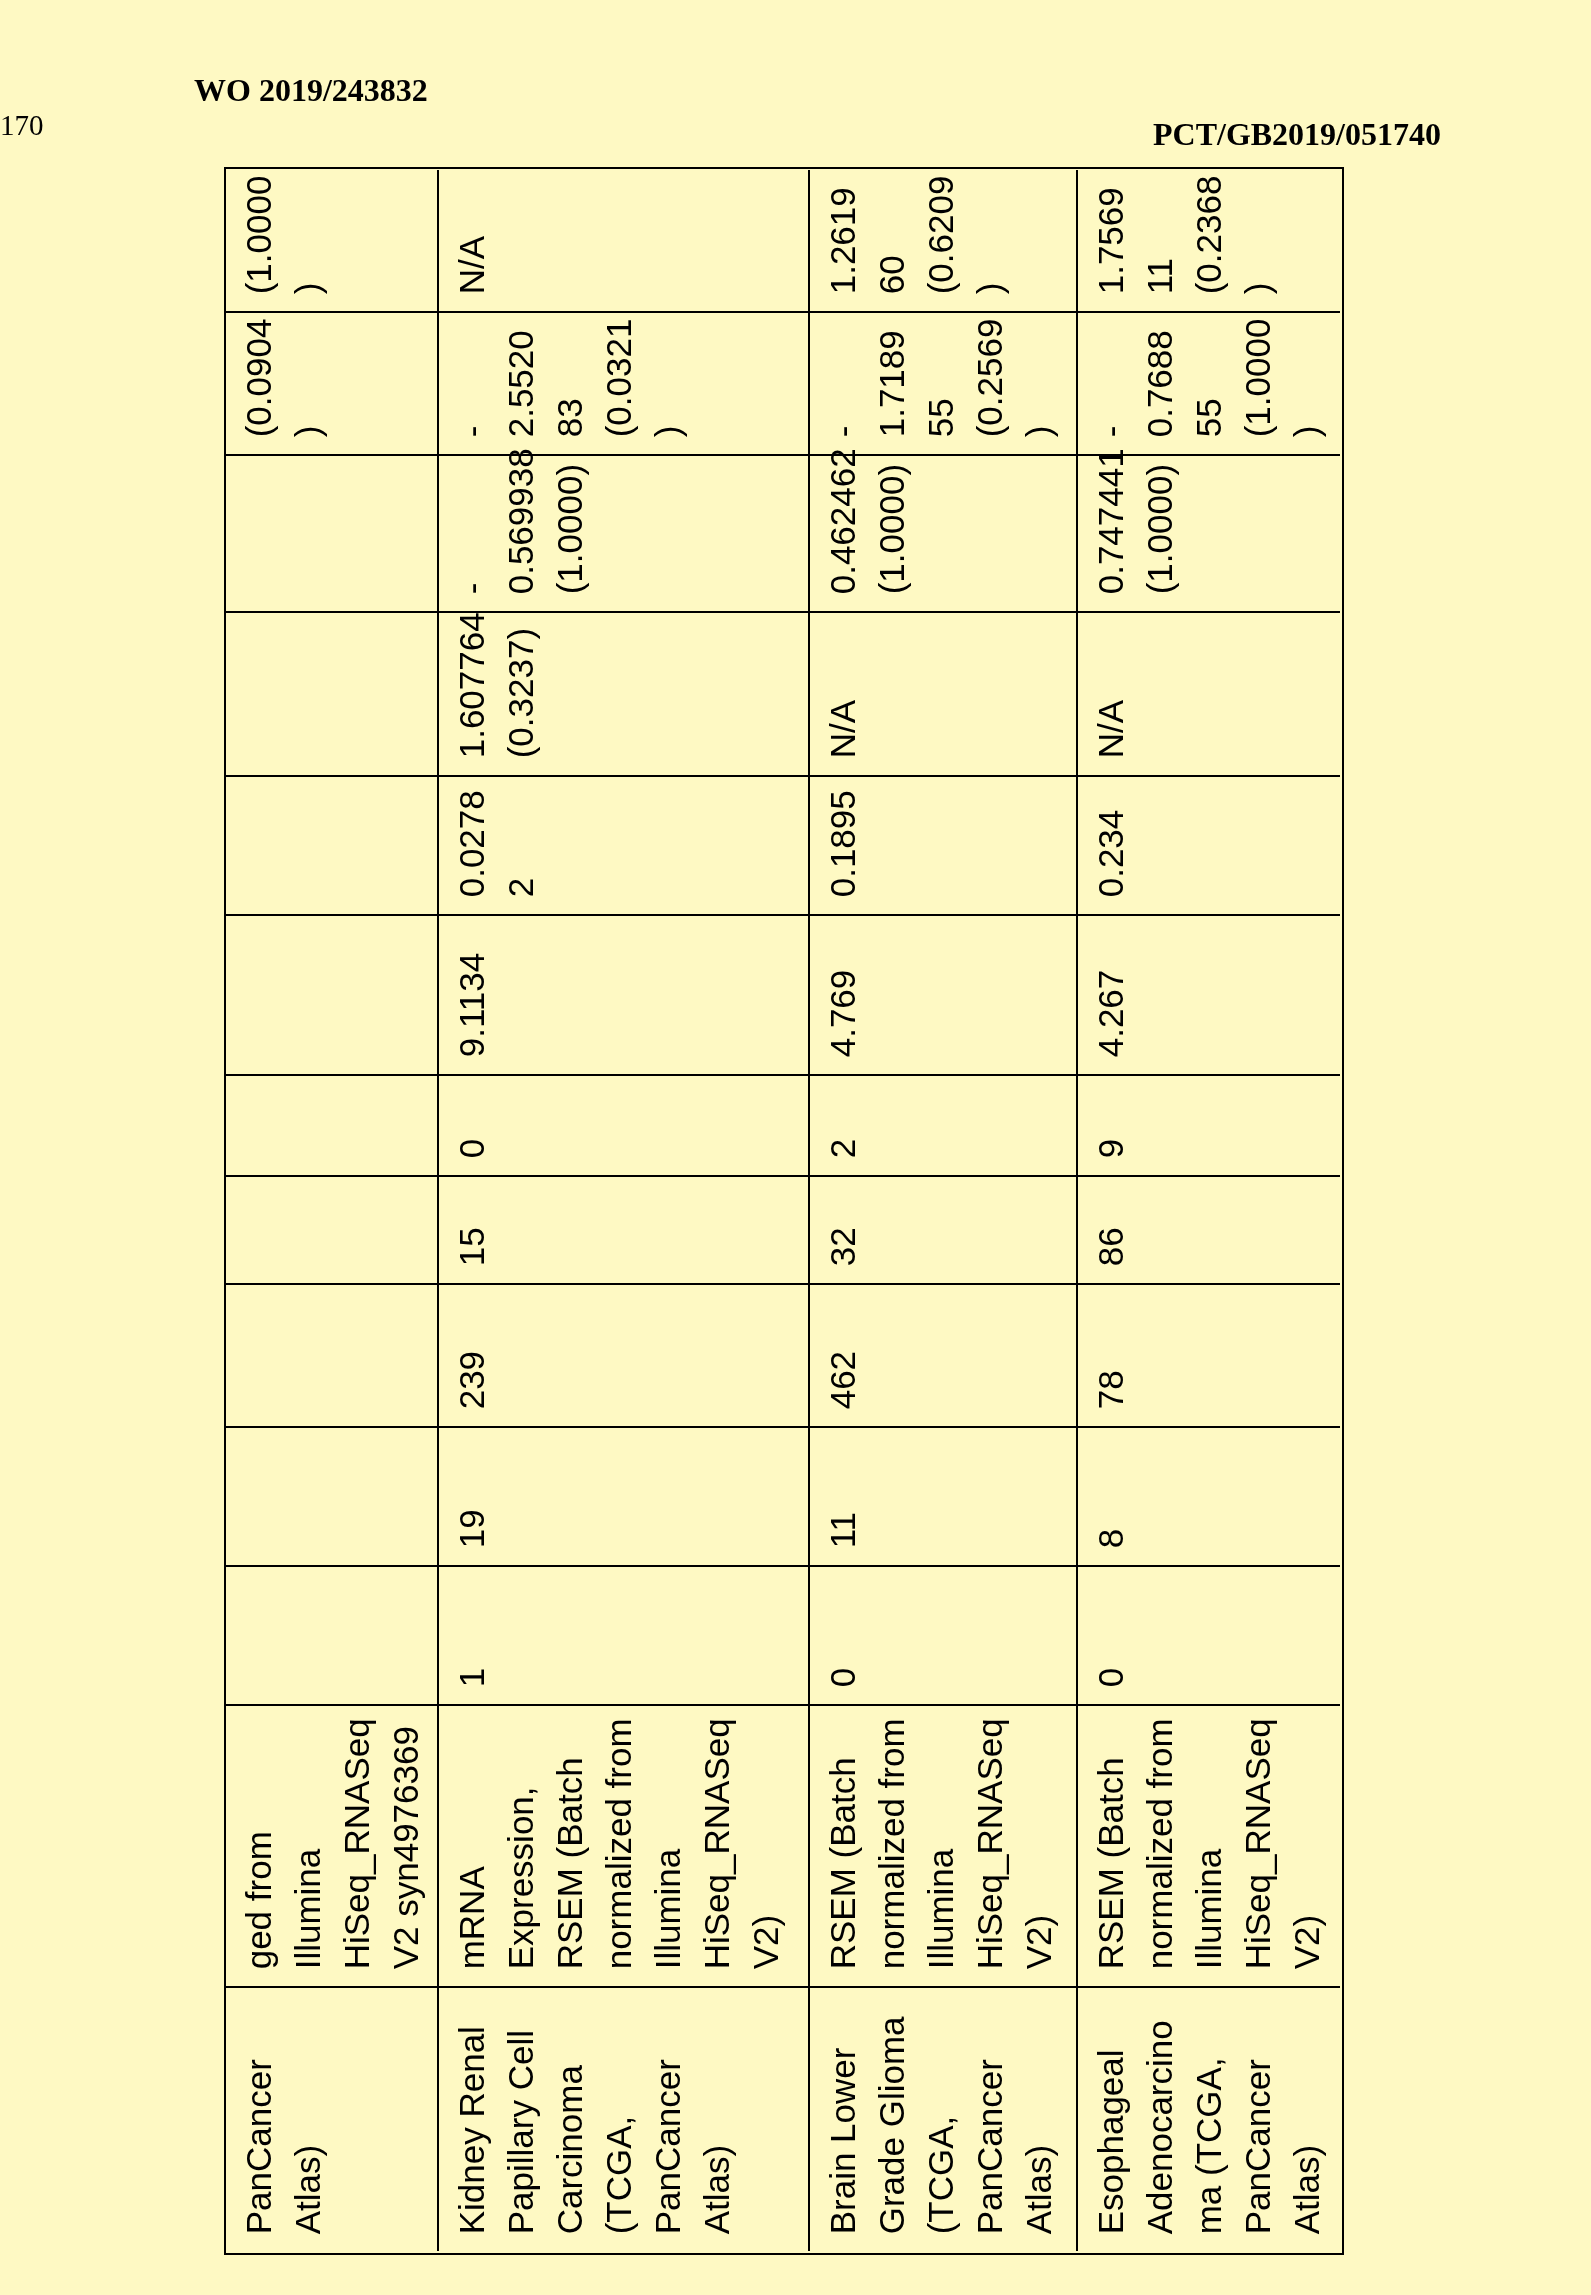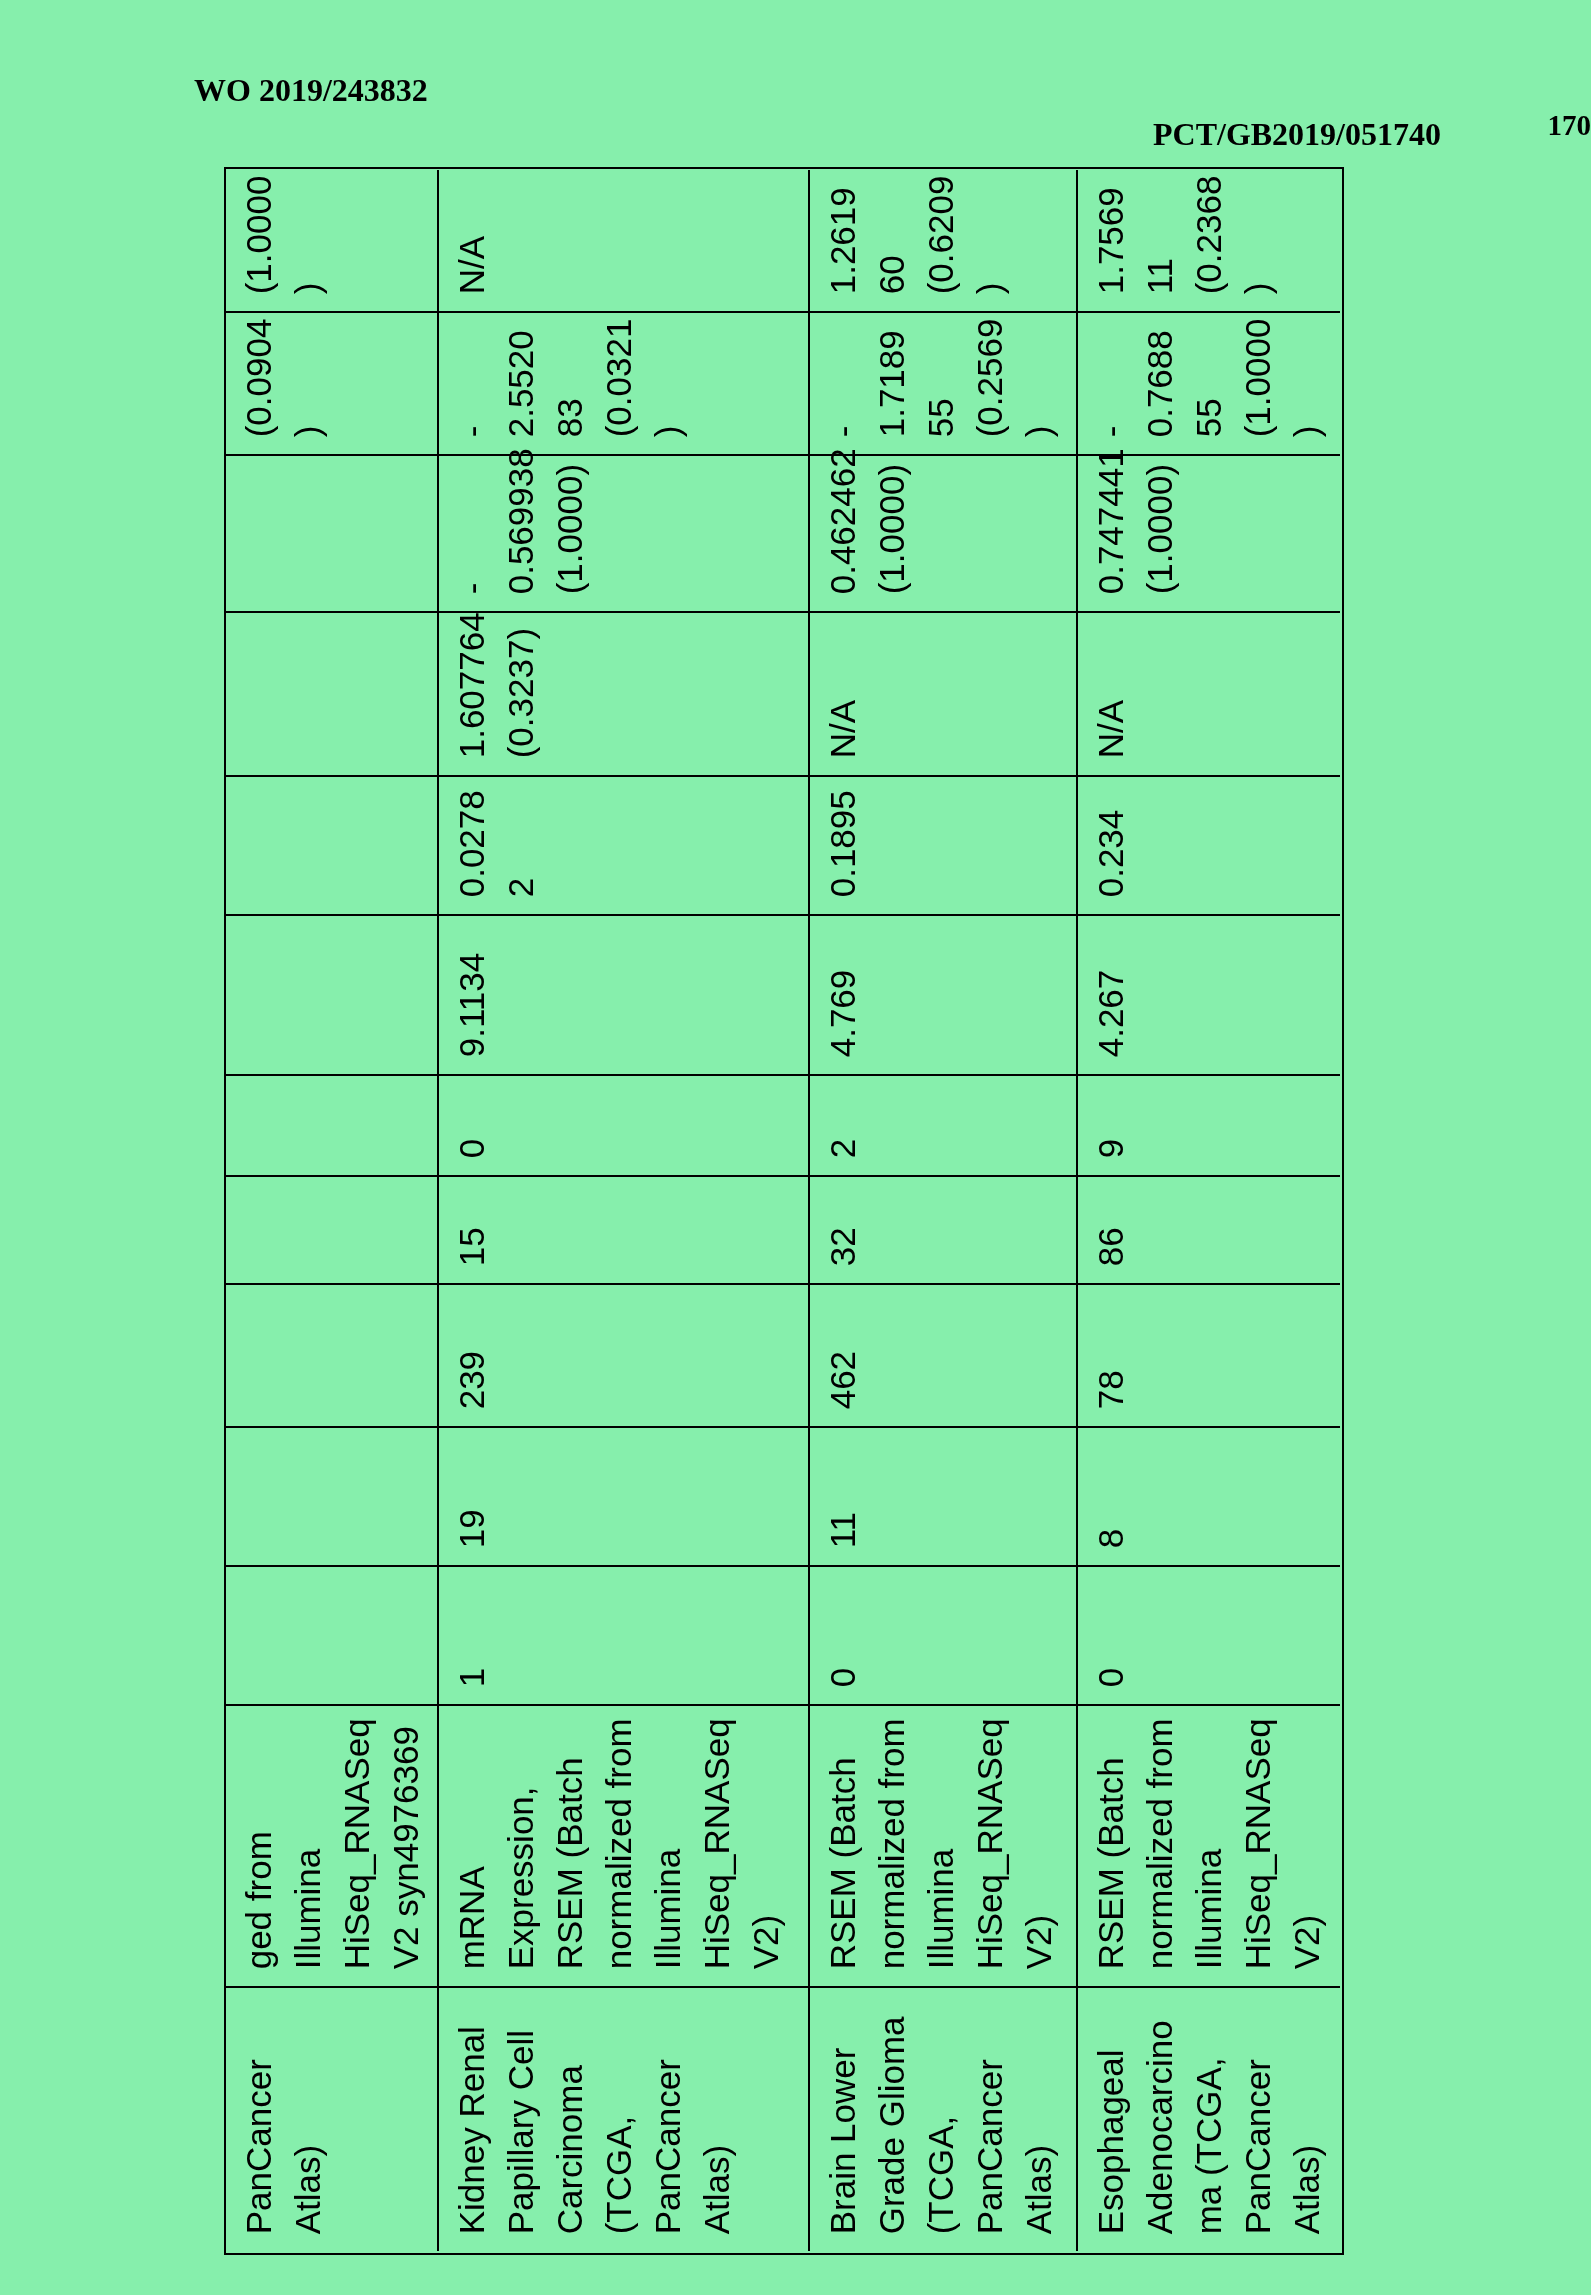--- a/index.html
+++ b/index.html
@@ -10,41 +10,41 @@
   body {
     width: 1591px;
     height: 2295px;
     font-family: "Liberation Sans", sans-serif;
     color: #000;
   }
   .page {
     position: relative;
     width: 1591px;
     height: 2295px;
-    background: #86efac;
+    background: #fef9c3;
     overflow: hidden;
   }
   .hdr {
     position: absolute;
     top: 72px;
     font-family: "Liberation Serif", serif;
     font-weight: bold;
     font-size: 32px;
     white-space: nowrap;
   }
   .hdr-left  { left: 194px; }
   .hdr-right { right: 150px; margin-top: 44px; }
   .pagenum {
     position: absolute;
     top: 109px;
     left: 0;
     width: 100%;
-    text-align: right;
+    text-align: left;
     font-family: "Liberation Serif", serif;
-    font-weight: bold;
+    font-weight: normal;
     font-size: 29px;
   }
   
   .table-holder {
     position: absolute;
     left: 224px;
     top: 167px;
     width: 1120px;
     height: 2088px;
     border: 2.8px solid #000;

